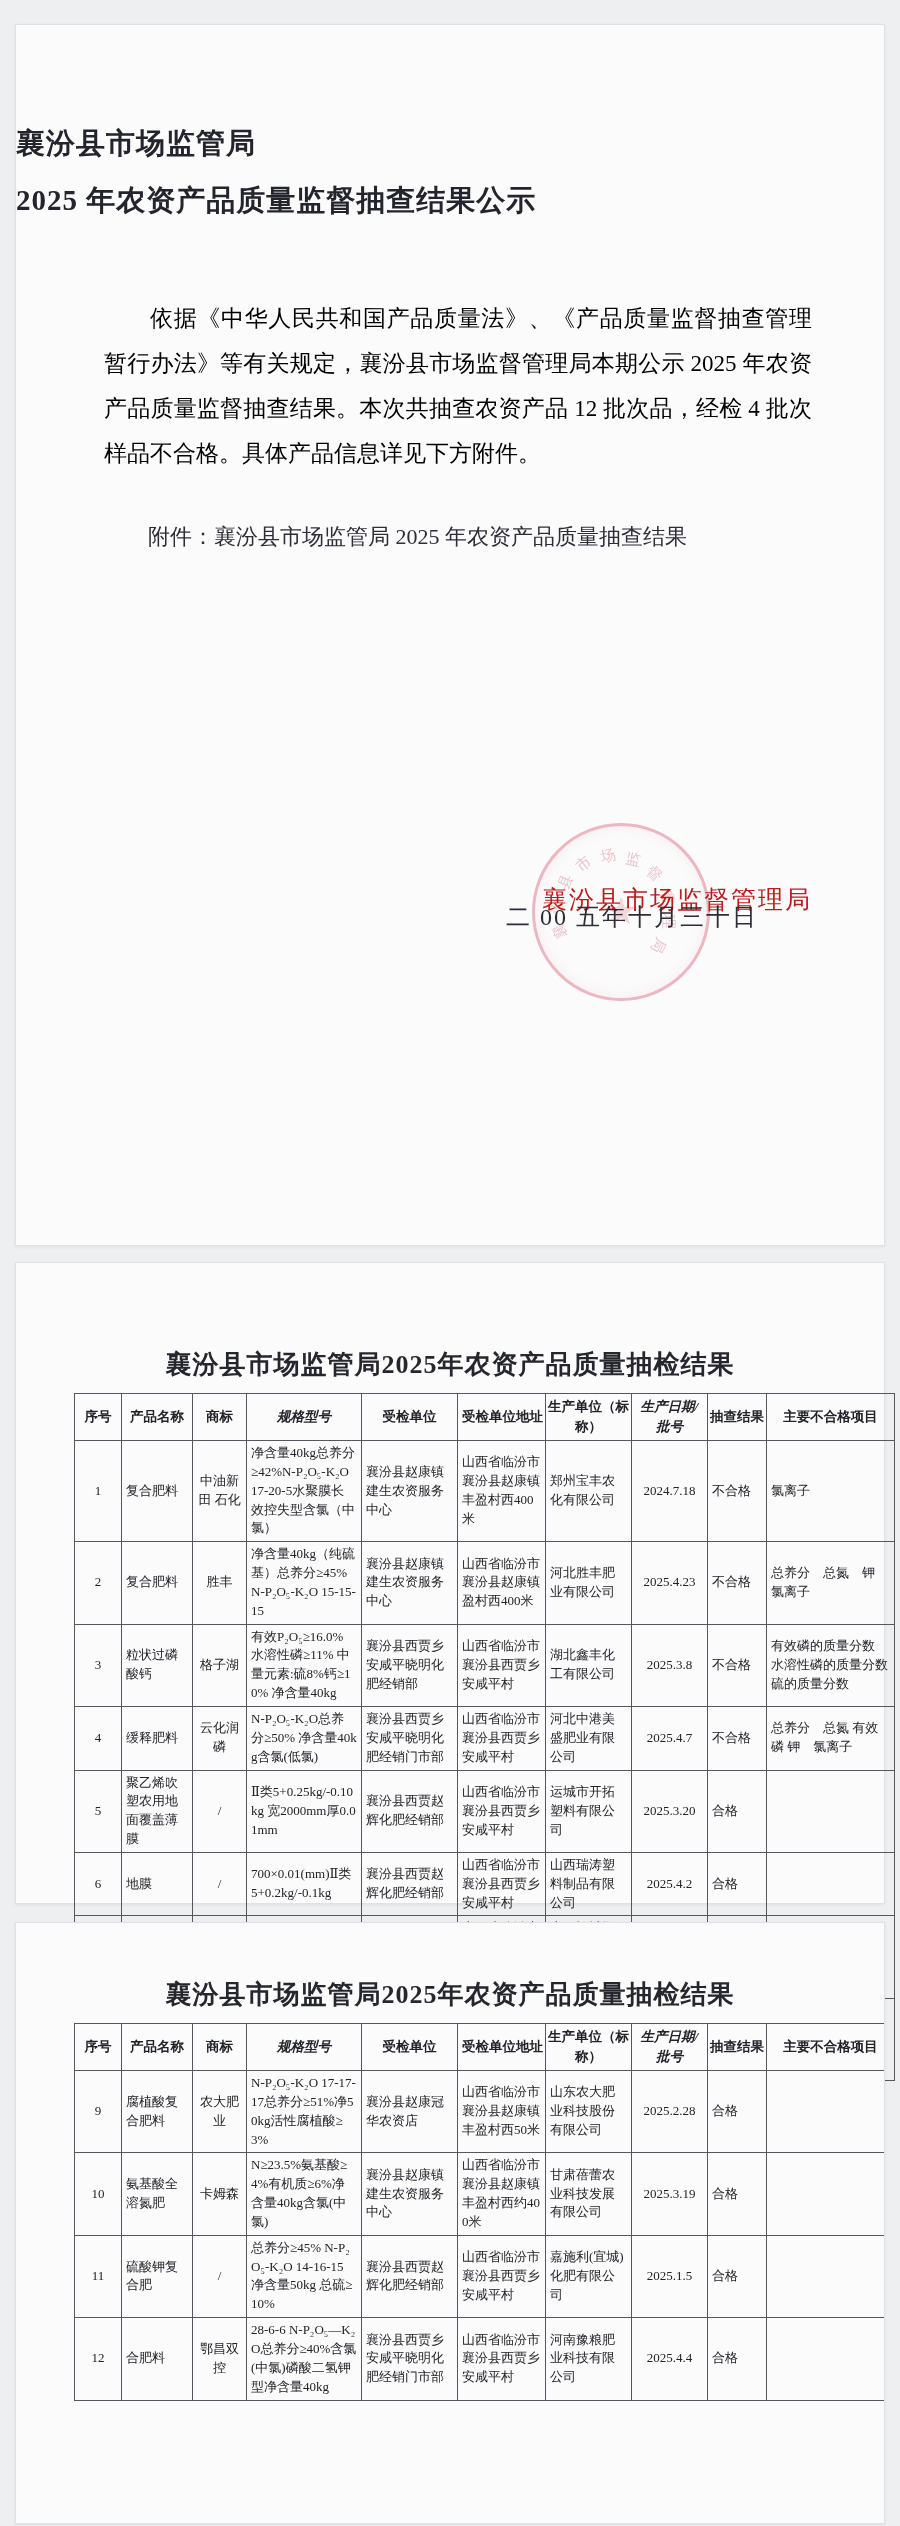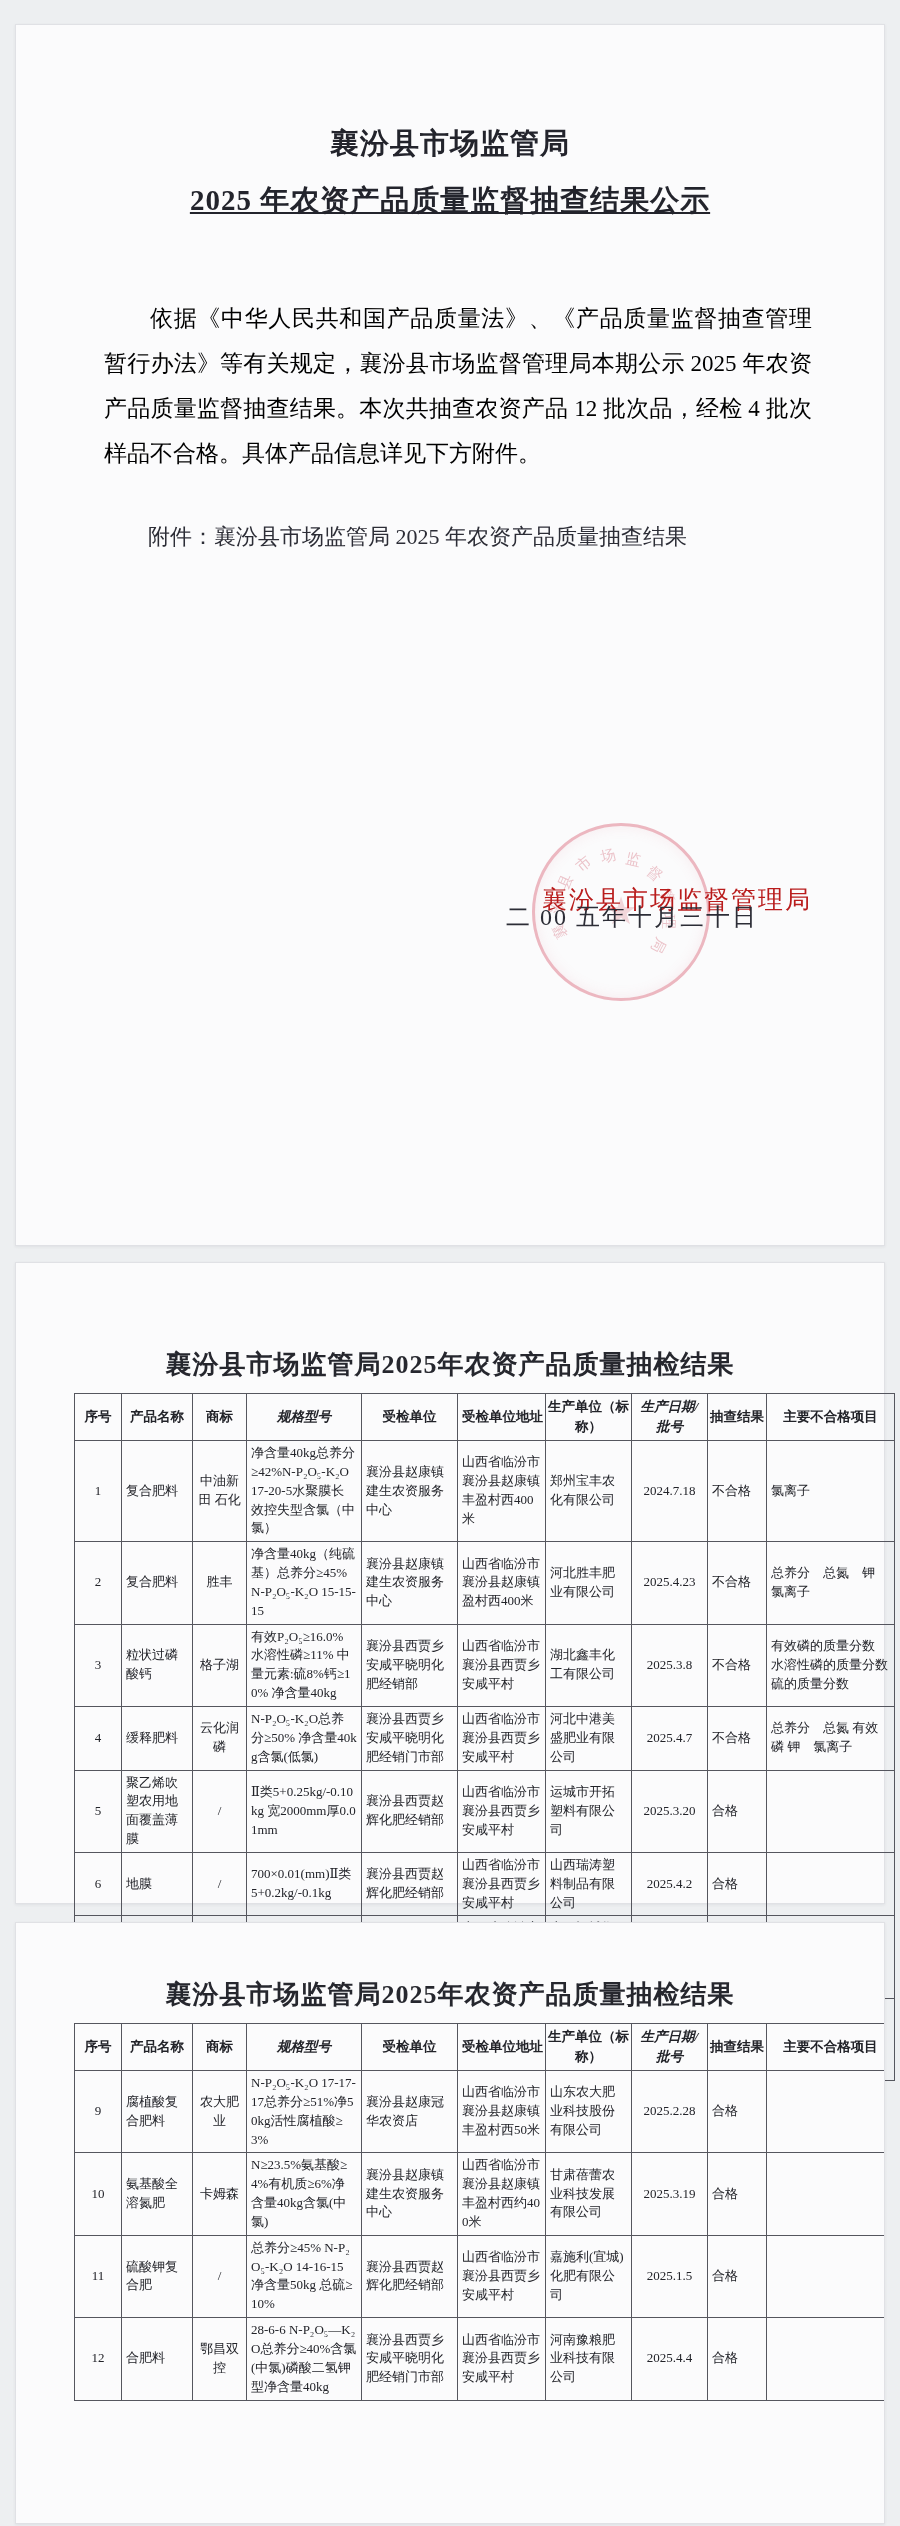--- a/index.html
+++ b/index.html
@@ -18,25 +18,25 @@
     border:1px solid #e0e1e5;
     box-shadow:0 1px 3px rgba(40,40,60,0.07);
     box-sizing:border-box;
   }
   .page1{margin-top:24px;height:1222px;}
   .page2{margin-top:16px;height:642px;}
   .page3{margin-top:18px;height:602px;overflow:hidden;}
 
   
   .doc-title{
-    text-align:center;font-weight:bold;color:#23242c;
+    font-weight:bold;color:#23242c;
     font-size:29px;line-height:32px;letter-spacing:1px;
   }
   .doc-title.line1{padding-top:102px;}
-  .doc-title.line2{padding-top:25px;text-decoration:underline;}
+  .doc-title.line2{padding-top:25px;}
   .doc-body{
     margin:80px 72px 0 88px;
     font-size:23px;line-height:45px;
     text-align:justify;text-indent:2em;
     color:#000000;
   }
   .doc-attachment{
     margin:44px 72px 0 88px;
     font-size:22px;line-height:34px;text-indent:2em;
     color:#2c2d36;

